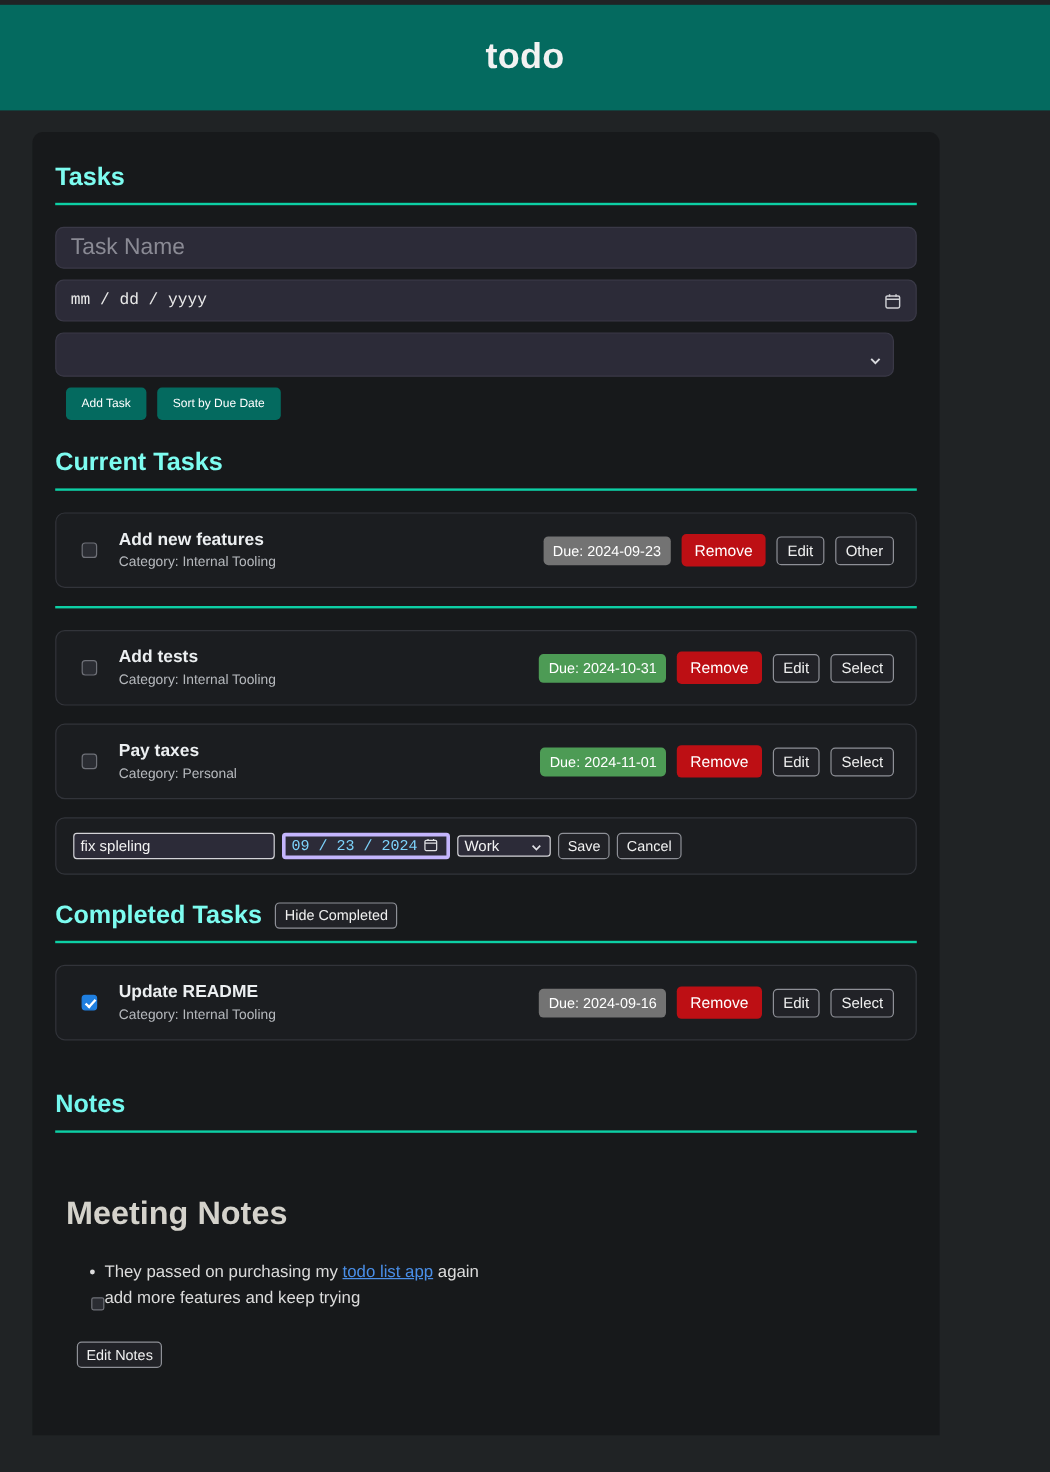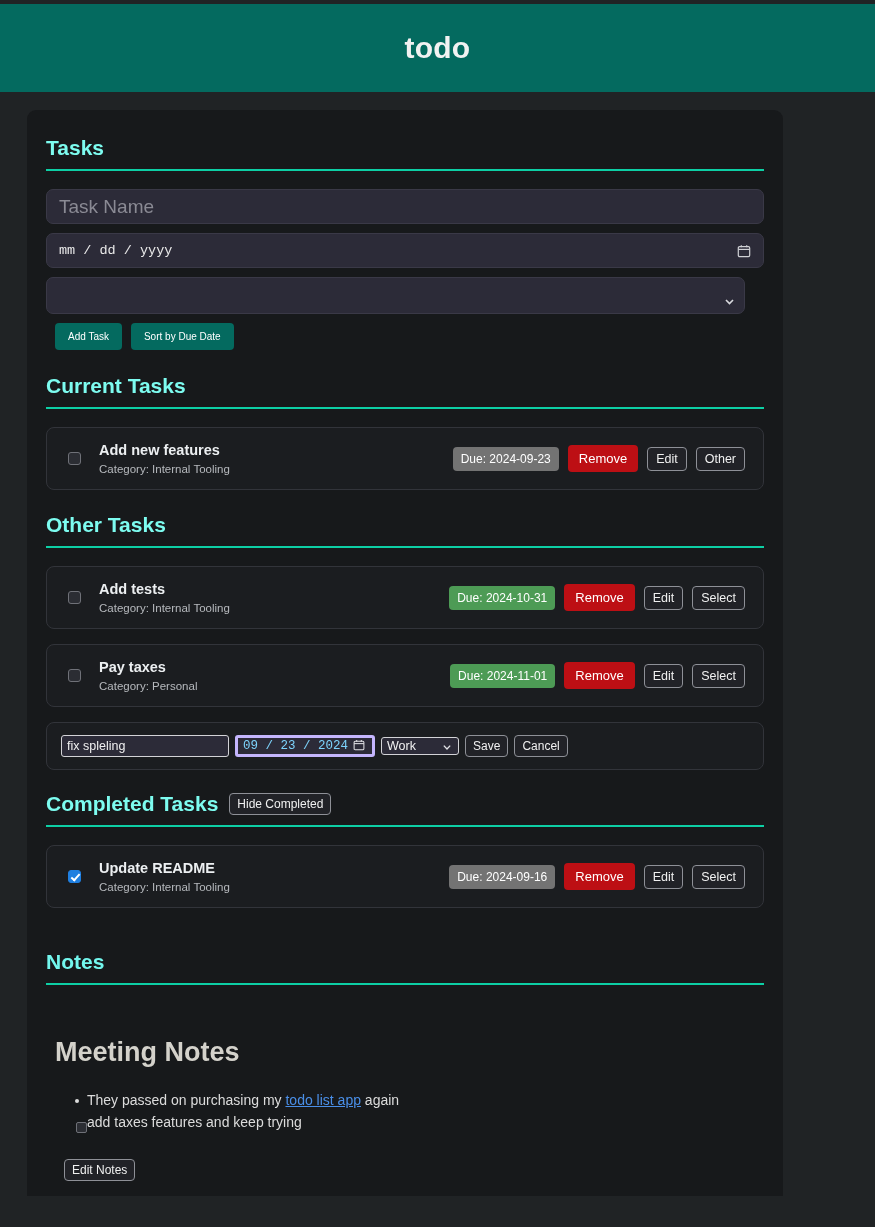--- a/index.html
+++ b/index.html
@@ -279,23 +279,20 @@
         <div class="task-cat">Category: Internal Tooling</div>
       </div>
       <div class="task-actions">
         <span class="badge red">Due: 2024-09-23</span>
         <button class="btn-remove">Remove</button>
         <button class="btn-outline">Edit</button>
         <button class="btn-outline">Other</button>
       </div>
     </div>
 
-    <h2 class="section-h" style="margin-top:23px;">
-      <span>Other Tasks</span>
-    </h2>
     <hr class="hr-teal">
 
     <div class="task-card">
       <input type="checkbox" class="cb" style="">
       <div class="task-main">
         <div class="task-title">Add tests</div>
         <div class="task-cat">Category: Internal Tooling</div>
       </div>
       <div class="task-actions">
         <span class="badge green">Due: 2024-10-31</span>
@@ -371,21 +368,21 @@
 
     <div class="notes-block">
       <div class="notes-title">Meeting Notes</div>
       <ul class="notes-list">
         <li class="notes-li">
           <span class="bullet"></span>
           <span>They passed on purchasing my </span><a href="#">todo list app</a><span> again</span>
         </li>
         <li class="notes-li task-li">
           <input type="checkbox" class="notes-cb" style="">
-          <span>add taxes features and keep trying</span>
+          <span>add more features and keep trying</span>
         </li>
       </ul>
       <div class="notes-btn-wrap">
         <button class="btn-outline small">Edit Notes</button>
       </div>
     </div>
 
   </div>
 </div>
 

